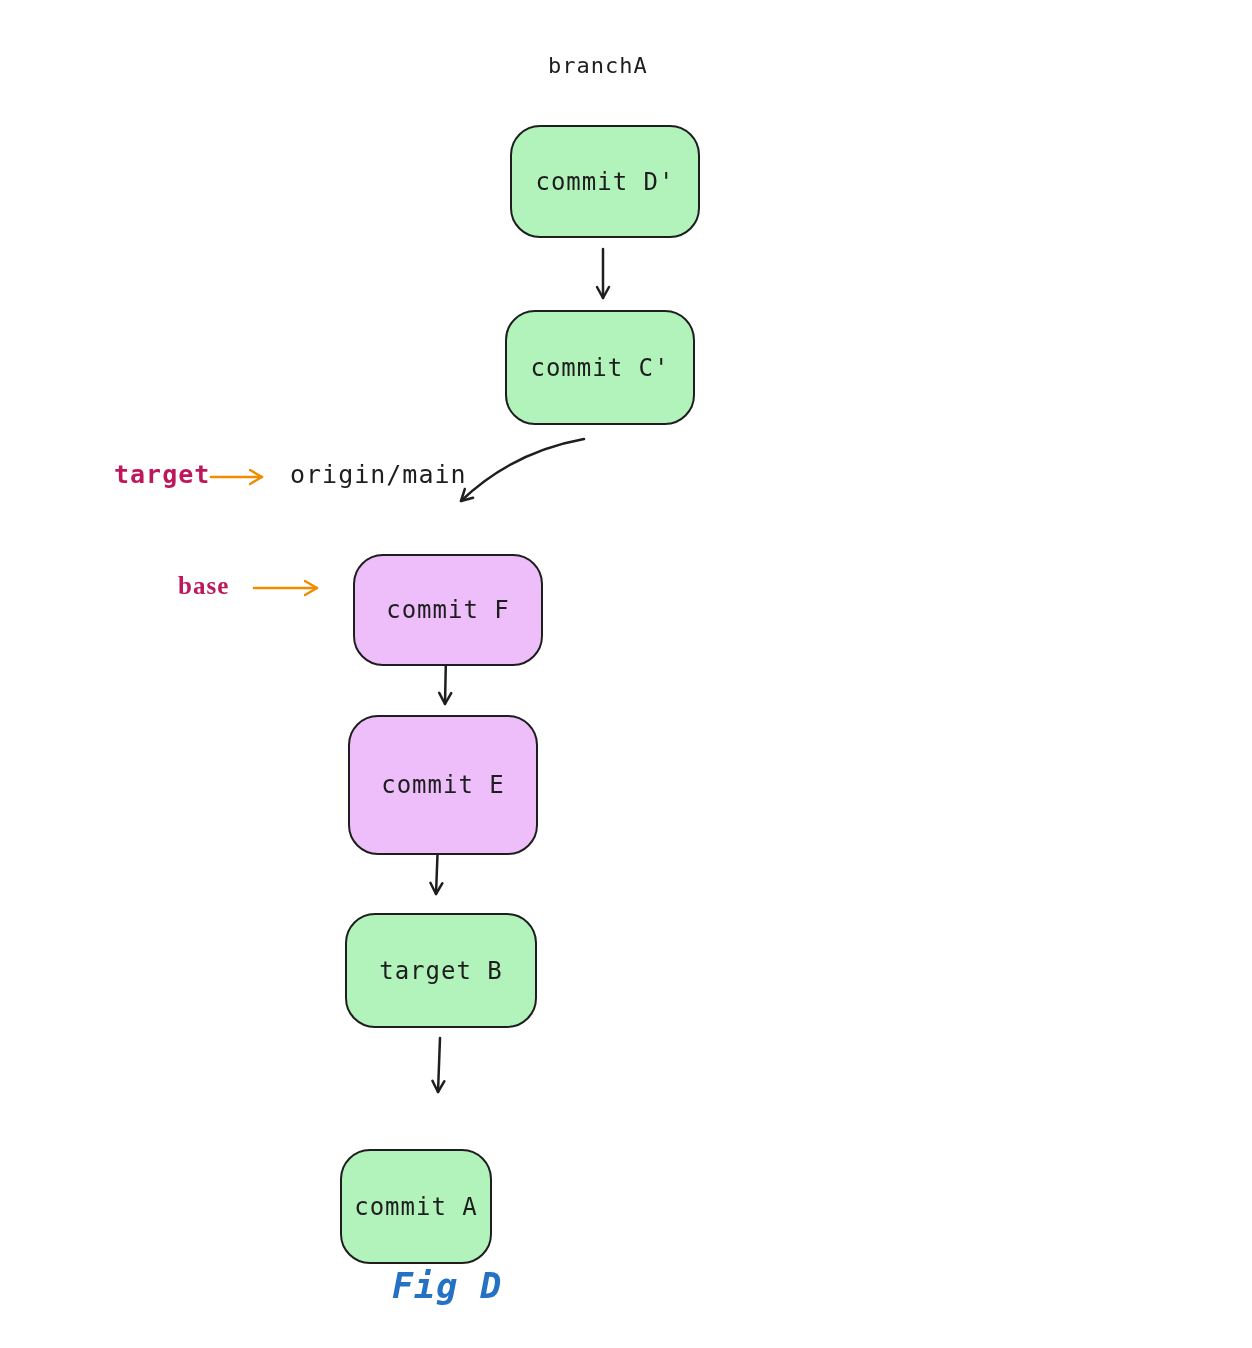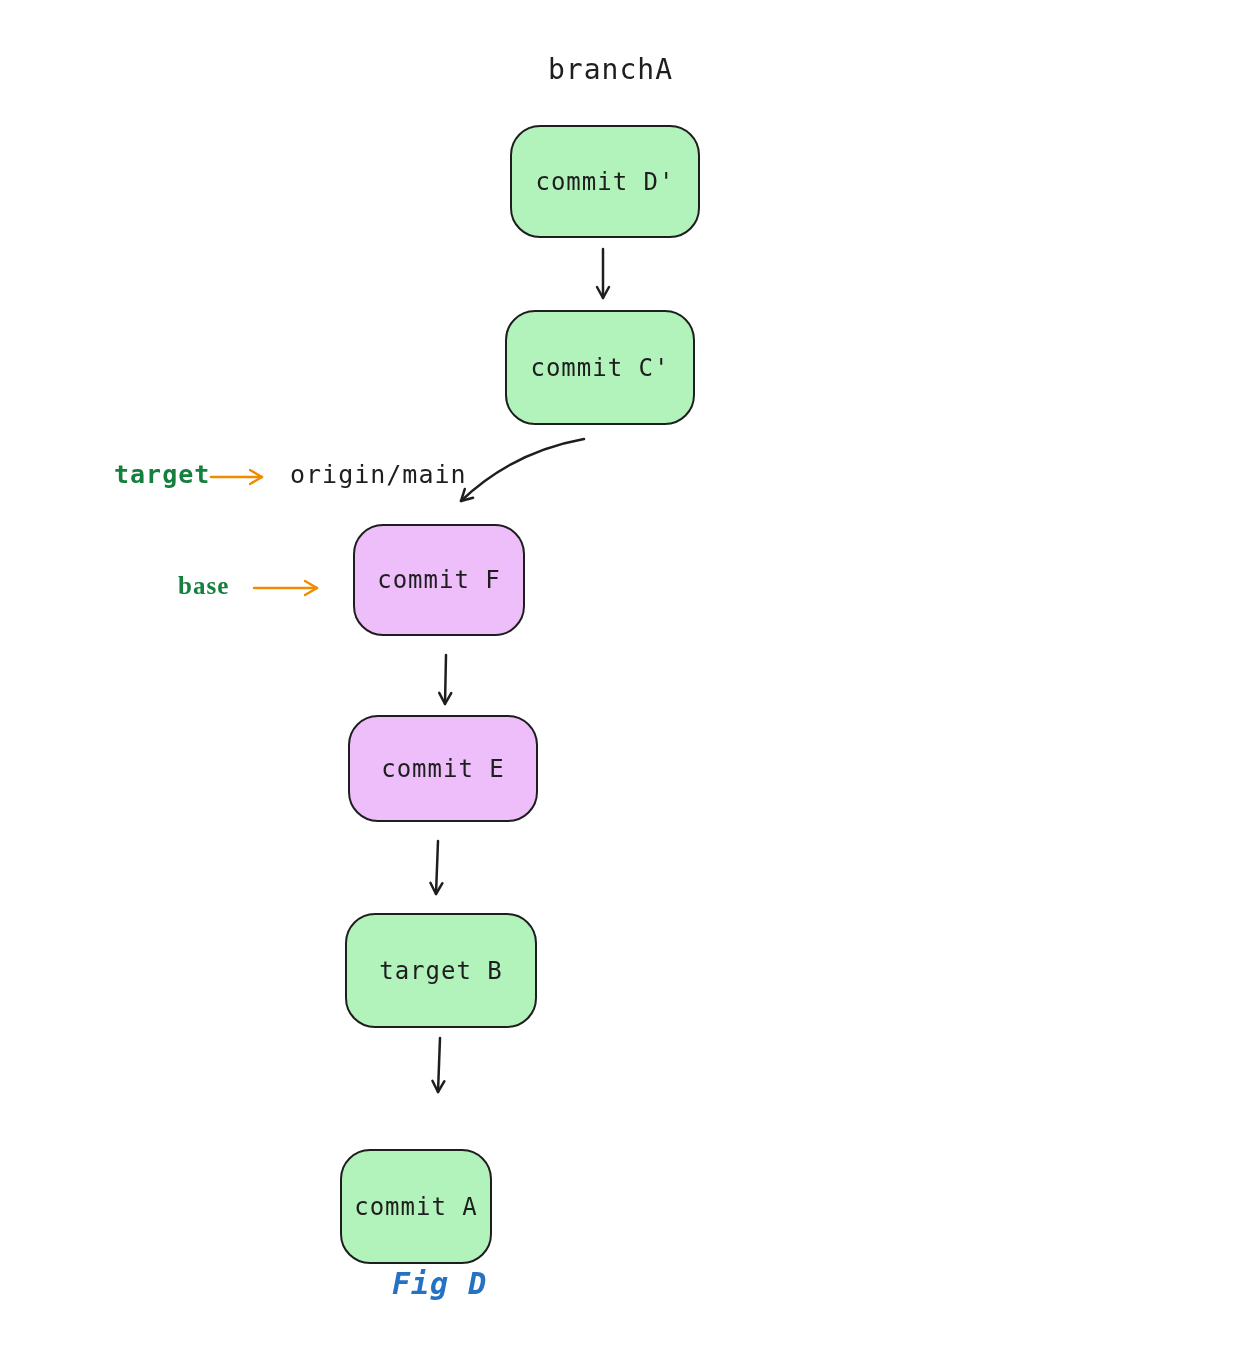--- a/index.html
+++ b/index.html
@@ -29,27 +29,27 @@
   }
   .node.green  { background: #b2f2bb; }
   .node.purple { background: #eebefa; }
   .label {
     position: absolute;
     font-size: 25px;
     letter-spacing: 1px;
     white-space: nowrap;
   }
   .label.orange {
-    color: #15803d;
+    color: #be185d;
     font-weight: 600;
   }
   .label.blue {
     color: #2572c4;
     font-weight: 600;
-    font-size: 30px;
+    font-size: 35px;
     font-style: italic;
   }
   #arrow-layer {
     position: absolute;
     left: 0;
     top: 0;
     width: 1252px;
     height: 1348px;
     pointer-events: none;
   }
@@ -73,35 +73,35 @@
     </defs>
     <path class="edge-black" d="M 603 249 L 603 298" marker-end="url(#head-black)"></path>
     <path class="edge-black" d="M 584 439 Q 512 452 461 501" marker-end="url(#head-black)"></path>
     <path class="edge-black" d="M 446 655 L 445 704" marker-end="url(#head-black)"></path>
     <path class="edge-black" d="M 438 841 L 436 894" marker-end="url(#head-black)"></path>
     <path class="edge-black" d="M 440 1038 L 438 1092" marker-end="url(#head-black)"></path>
     <path class="edge-orange" d="M 211 477 L 262 477" marker-end="url(#head-orange)"></path>
     <path class="edge-orange" d="M 254 588 L 317 588" marker-end="url(#head-orange)"></path>
   </svg>
 
-  <div class="label" style="left:548px; top:53px; font-size:28px;">branchA</div>
+  <div class="label" style="left:548px; top:53px; font-size:22px;">branchA</div>
 
   <div class="node green" style="left:510px; top:125px; width:190px; height:113px;">
     <span>commit D'</span>
   </div>
 
   <div class="node green" style="left:505px; top:310px; width:190px; height:115px;">
     <span>commit C'</span>
   </div>
 
-  <div class="node purple" style="left:353px; top:524px; width:172px; height:112px;">
+  <div class="node purple" style="left:353px; top:554px; width:190px; height:112px;">
     <span>commit F</span>
   </div>
 
-  <div class="node purple" style="left:348px; top:715px; width:190px; height:107px;">
+  <div class="node purple" style="left:348px; top:715px; width:190px; height:140px;">
     <span>commit E</span>
   </div>
 
   <div class="node green" style="left:345px; top:913px; width:192px; height:115px;">
     <span>target B</span>
   </div>
 
   <div class="node green" style="left:340px; top:1149px; width:152px; height:115px;">
     <span>commit A</span>
   </div>

